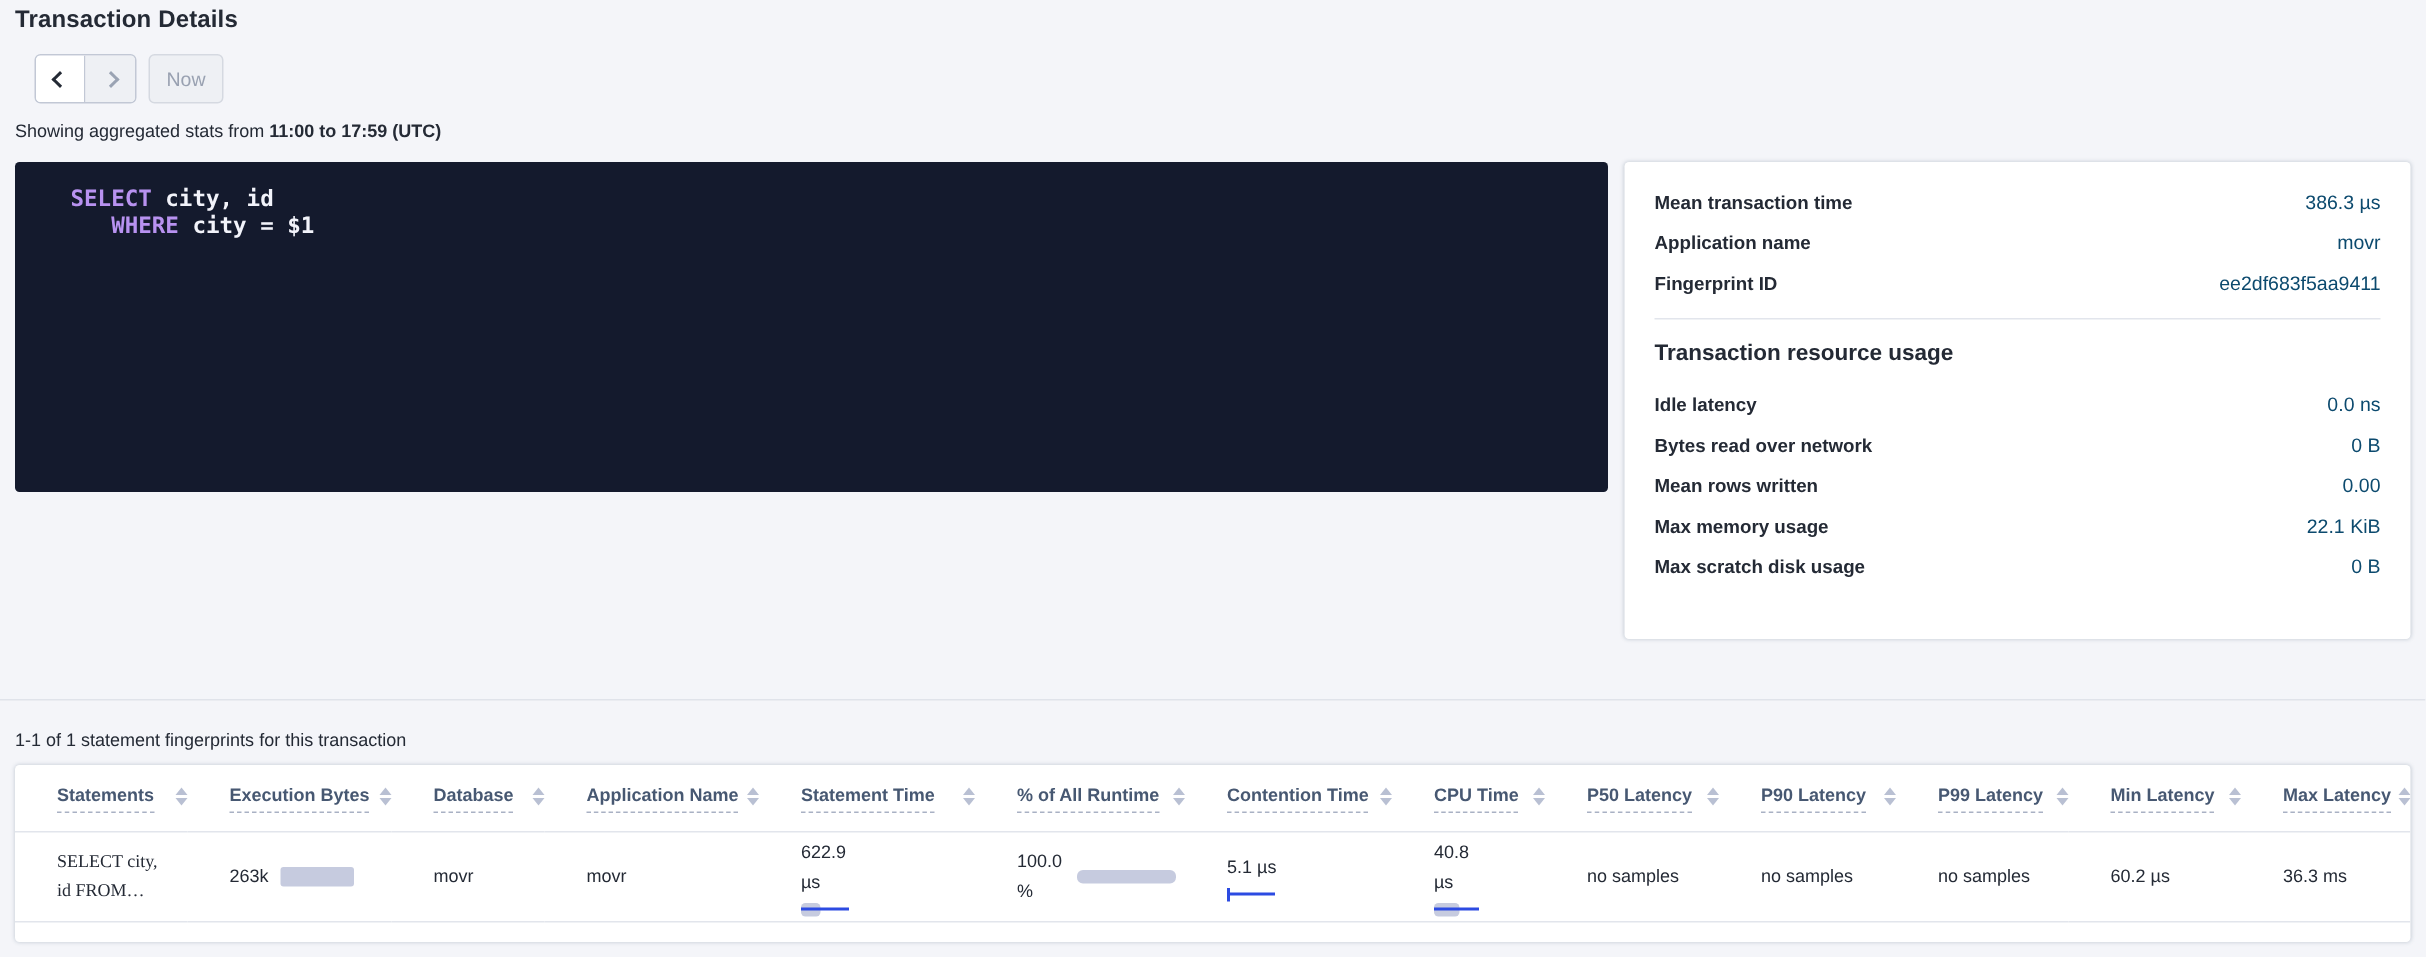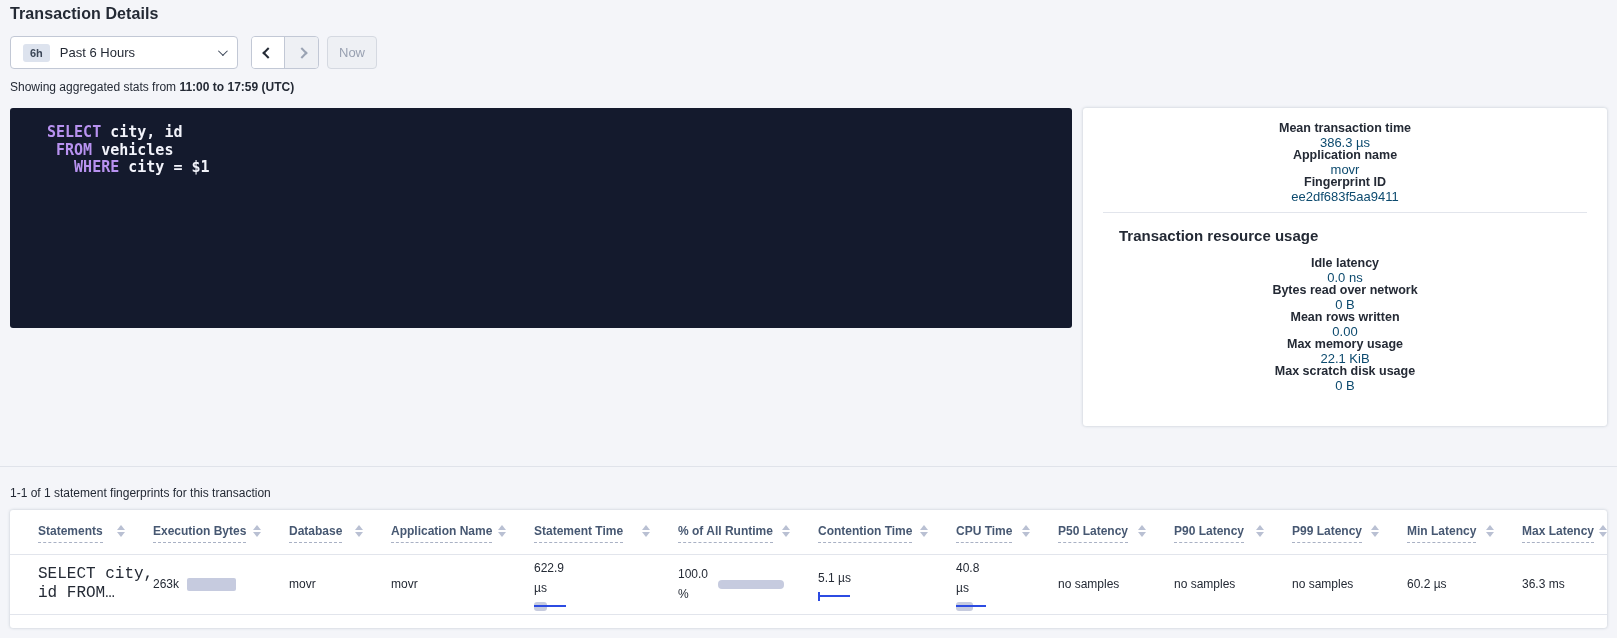--- a/index.html
+++ b/index.html
@@ -50,25 +50,25 @@
     font-size:15px; font-weight:bold; color:#f2f3fa; line-height:17.5px; white-space:pre;
   }
   .sql-box .kw { color:var(--kw,#b892f0); }
 
   
   .summary-card {
     position:absolute; left:1083px; top:108px; width:524px; height:318px;
     background:#fff; border-radius:3px; box-shadow:0 0 3px rgba(67,90,111,.3);
     padding:13px 20px 0 20px;
   }
-  .sum-row { height:27px; display:flex; align-items:center; justify-content:space-between;flex-direction:column; }
+  .sum-row { height:27px; display:flex; align-items:center; justify-content:space-between; }
   .sum-label { font-size:12.5px; font-weight:bold; color:var(--text-dark); }
   .sum-value { font-size:13px; color:#0c4a6e; }
   .sum-divider { border:none; border-top:1px solid #e2e5ec; margin:10px 0 0 0; }
-  .resource-heading { font-size:15px; font-weight:bold; color:var(--text-dark); margin:14px 0 12px 16px; }
+  .resource-heading { font-size:15px; font-weight:bold; color:var(--text-dark); margin:14px 0 12px 0; }
 
   
   .section-divider { position:absolute; left:0; top:466px; width:1617px; border:none; border-top:1px solid #e0e3ea; }
   .count-text { position:absolute; left:10px; top:486px; font-size:12px; color:var(--text-dark); }
 
   .table-card {
     position:absolute; left:10px; top:510px; width:1597px; height:118px;
     background:#fff; border-radius:3px; box-shadow:0 0 3px rgba(67,90,111,.3); overflow:hidden;
   }
   table { width:1597px; border-collapse:collapse; table-layout:fixed; }
@@ -77,21 +77,21 @@
   .col-label {
     display:inline-block; font-size:12px; font-weight:bold; color:var(--header-col,#475872);
     border-bottom:1px dashed #a9b1c4; padding-bottom:4px; white-space:nowrap;
   }
   .sorter { position:absolute; right:0; top:15px; display:flex; flex-direction:column; align-items:center; gap:2px; }
   .sorter i { display:block; width:0; height:0; border-left:4px solid transparent; border-right:4px solid transparent; }
   .sorter .up   { border-bottom:5px solid #b9c0d3; }
   .sorter .down { border-top:5px solid #b9c0d3; }
 
   tbody td { height:60px; border-bottom:1px solid #e2e5ec; font-size:12px; color:var(--text-dark); }
-  .stmt-mono { font-family:Liberation Mono, monospace; font-size:16px; line-height:19px; color:var(--text-dark); white-space:pre; cursor:pointer; }
+  .stmt-mono { font-family:Liberation Serif, serif; font-size:12px; line-height:19px; color:var(--text-dark); white-space:pre; cursor:pointer; }
   .flexcell { display:flex; align-items:center; }
   .metric { font-size:12px; line-height:20px; color:var(--text-dark); }
   .w44 { max-width:44px; } .w34 { max-width:34px; } .w38 { max-width:38px; }
 
   .exec-bar { width:49px; height:13px; background:var(--bar-gray,#c6cbdf); border-radius:2px; margin-left:8px; }
   .pct-bar  { width:79px; height:9px;  background:var(--bar-gray,#c6cbdf); border-radius:4px; margin-left:6px; }
 
   .mini-chart { position:relative; width:32px; height:9px; margin-top:4px; }
   .mini-chart .g { position:absolute; left:0; top:0; height:9px; border-radius:3px; background:var(--bar-gray,#c6cbdf); }
   .mini-chart .l { position:absolute; left:0; right:0; top:3px; height:2.5px; background:var(--accent-blue,#2c4be2); }
@@ -100,39 +100,34 @@
   .mini-chart.w30{width:30px;}
 </style>
 </head>
 <body>
 
 <div class="page">
 
   <h1 class="page-title">Transaction Details</h1>
 
   <div class="controls">
-    <div class="time-picker">
-      <span class="time-badge">6h</span>
-      <span class="time-label">Past 6 Hours</span>
-      <span class="chev-down"></span>
-    </div>
     <div class="arrow-group">
       <button class="arrow-btn prev">
         <span class="chev-left"></span>
       </button>
       <button class="arrow-btn next">
         <span class="chev-right"></span>
       </button>
     </div>
     <button class="now-btn">Now</button>
   </div>
 
   <p class="stats-note"><span>Showing aggregated stats from </span><b>11:00 to 17:59 (UTC)</b></p>
 
-  <div class="sql-box" id="sqlBox"><div><span class="kw">SELECT</span><span> city, id</span></div><div><span> </span><span class="kw">FROM</span><span> vehicles</span></div><div><span>   </span><span class="kw">WHERE</span><span> city = $1</span></div></div>
+  <div class="sql-box" id="sqlBox"><div><span class="kw">SELECT</span><span> city, id</span></div><div><span>   </span><span class="kw">WHERE</span><span> city = $1</span></div></div>
 
   <div class="summary-card">
     <div class="sum-row">
       <span class="sum-label">Mean transaction time</span>
       <span class="sum-value">386.3 µs</span>
     </div>
     <div class="sum-row">
       <span class="sum-label">Application name</span>
       <span class="sum-value">movr</span>
     </div>

